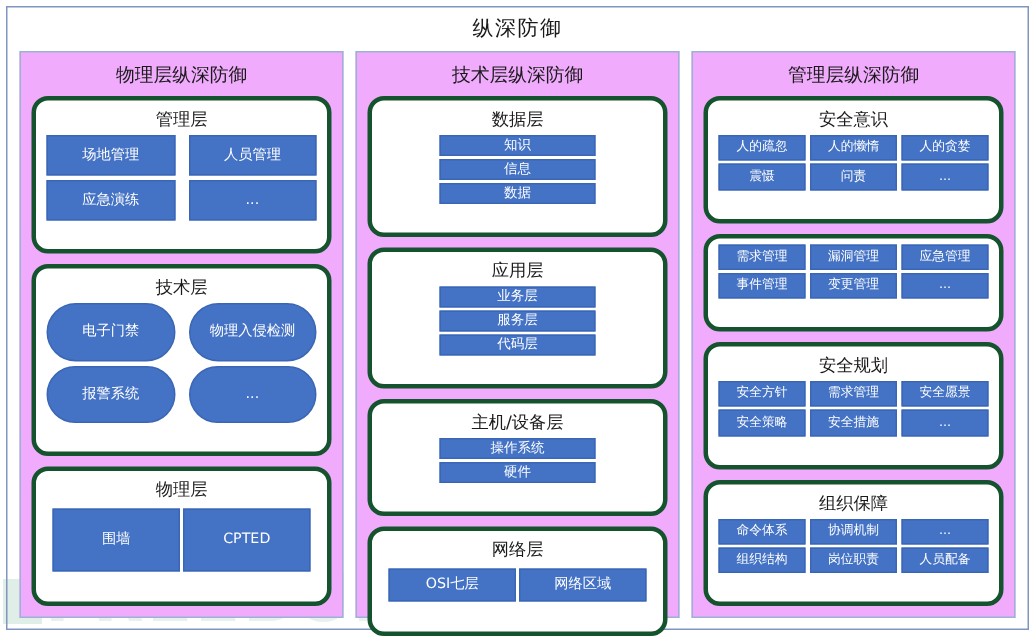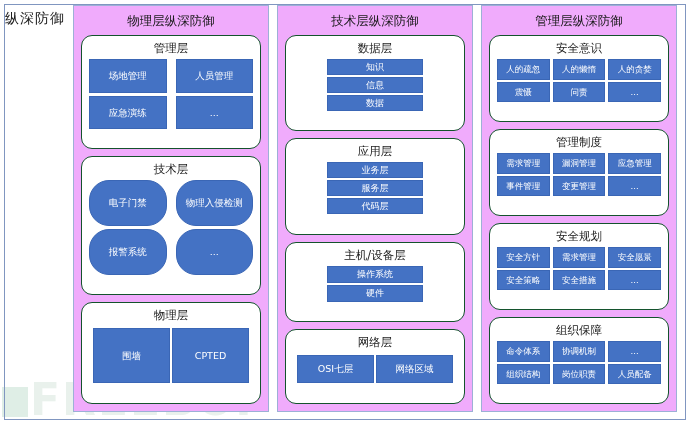--- a/index.html
+++ b/index.html
@@ -39,21 +39,21 @@
 
   
   .outer-frame {
     position: absolute;
     left: 4px; top: 4px;
     width: 682px; height: 416px;
     border: 1.5px solid #8096c0;
     background: transparent;
     z-index: 2;
     display: flex;
-    flex-direction: row;
+    flex-direction: column;
   }
 
   .diagram-title {
     flex: 0 0 auto;
     text-align: center;
     font-size: 14px;
     color: #1a1a1a;
     padding: 5px 0 6px 0;
     letter-spacing: 1px;
   }
@@ -88,21 +88,21 @@
   .column-body {
     flex: 1 1 auto;
     display: flex;
     flex-direction: column;
     gap: 7px;
     min-height: 0;
   }
 
   
   .group {
-    border: 1px solid #14532d;
+    border: 3px solid #14532d;
     border-radius: 11px;
     background: #ffffff;
     padding: 4px 7px 19px 7px;
     display: flex;
     flex-direction: column;
     flex: 0 0 auto;
   }
   .group.grow { flex: 1 1 auto; justify-content: flex-start; }
 
   .group-title {
@@ -264,21 +264,20 @@
               <div class="chip">人的疏忽</div>
               <div class="chip">人的懒惰</div>
               <div class="chip">人的贪婪</div>
               <div class="chip">震慑</div>
               <div class="chip">问责</div>
               <div class="chip">...</div>
             </div>
           </div>
 
           <div class="group grow">
-            <div class="group-title">管理制度</div>
             <div class="items-grid cols-3">
               <div class="chip">需求管理</div>
               <div class="chip">漏洞管理</div>
               <div class="chip">应急管理</div>
               <div class="chip">事件管理</div>
               <div class="chip">变更管理</div>
               <div class="chip">...</div>
             </div>
           </div>
 

